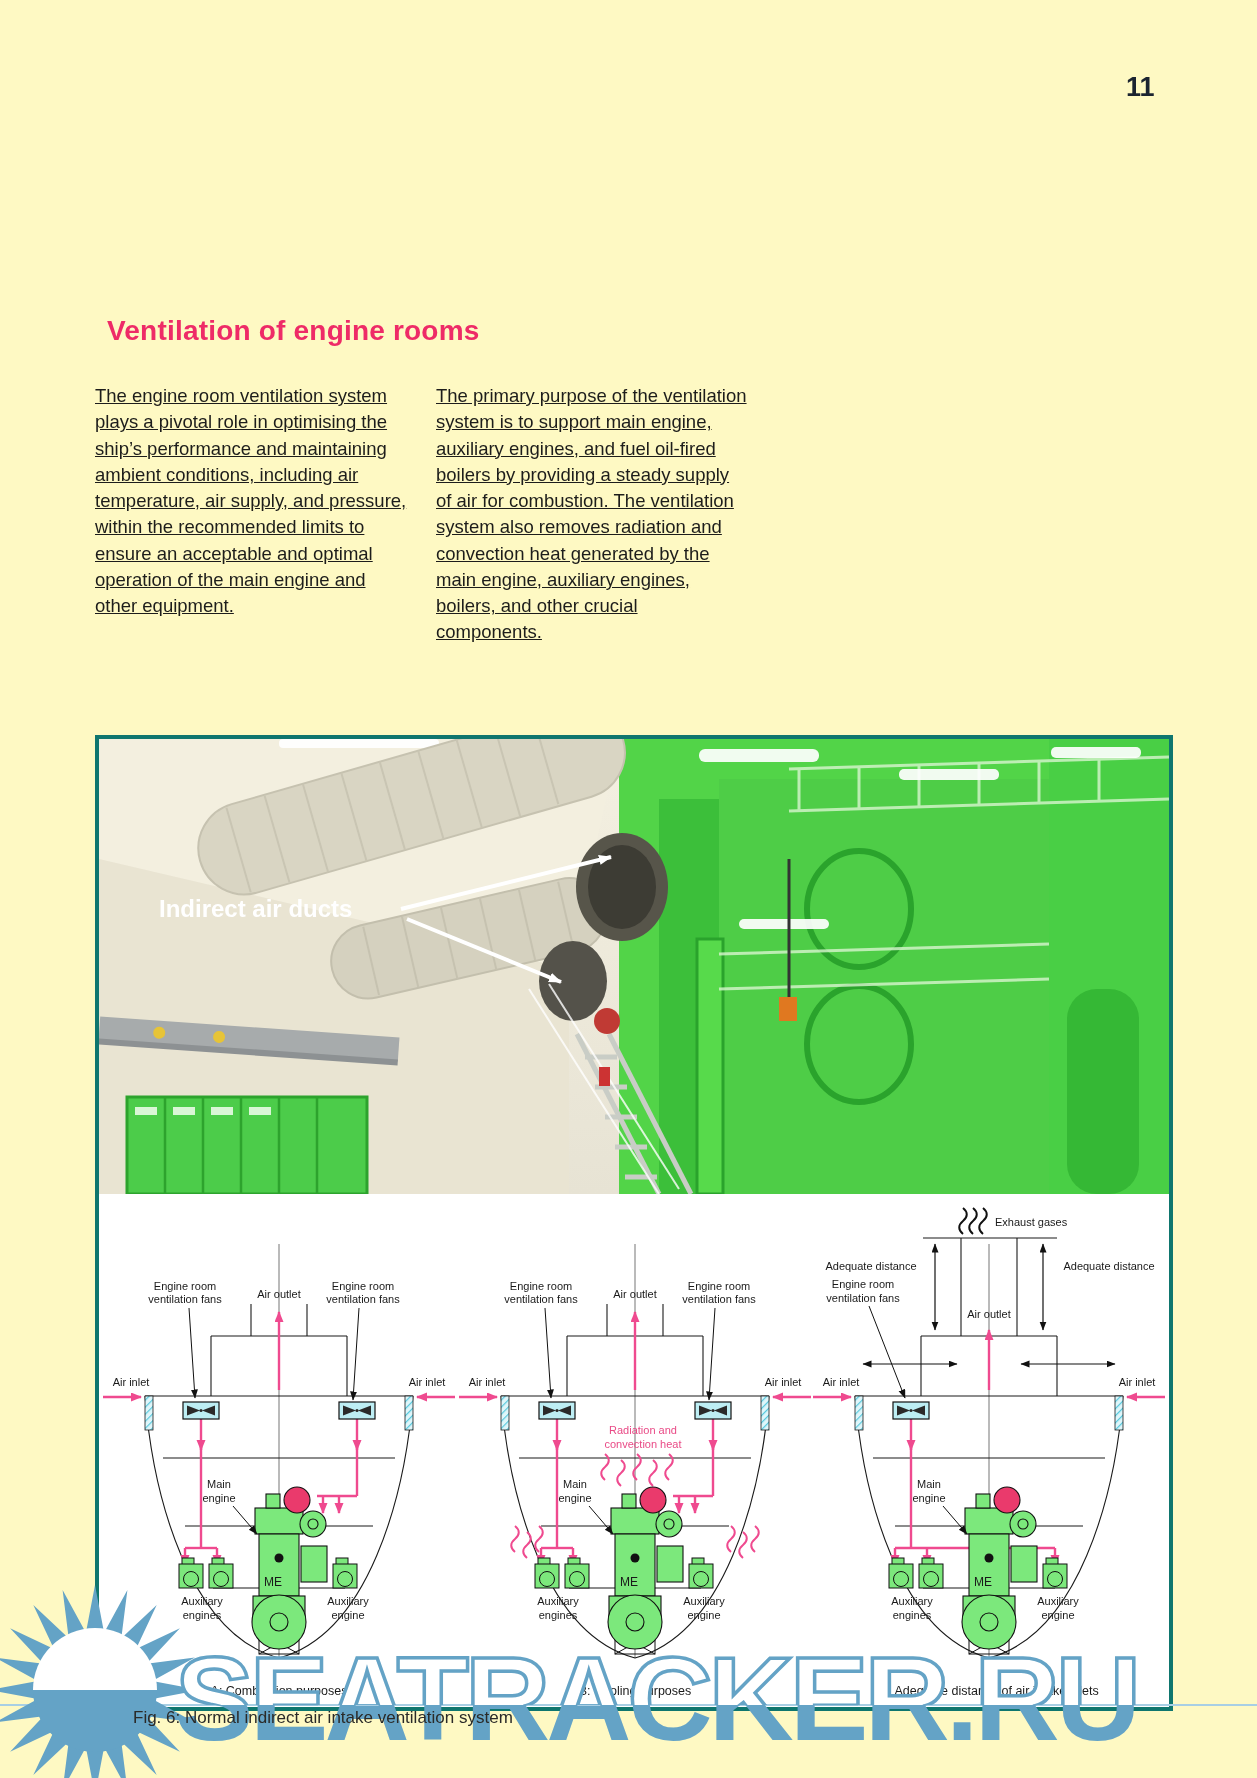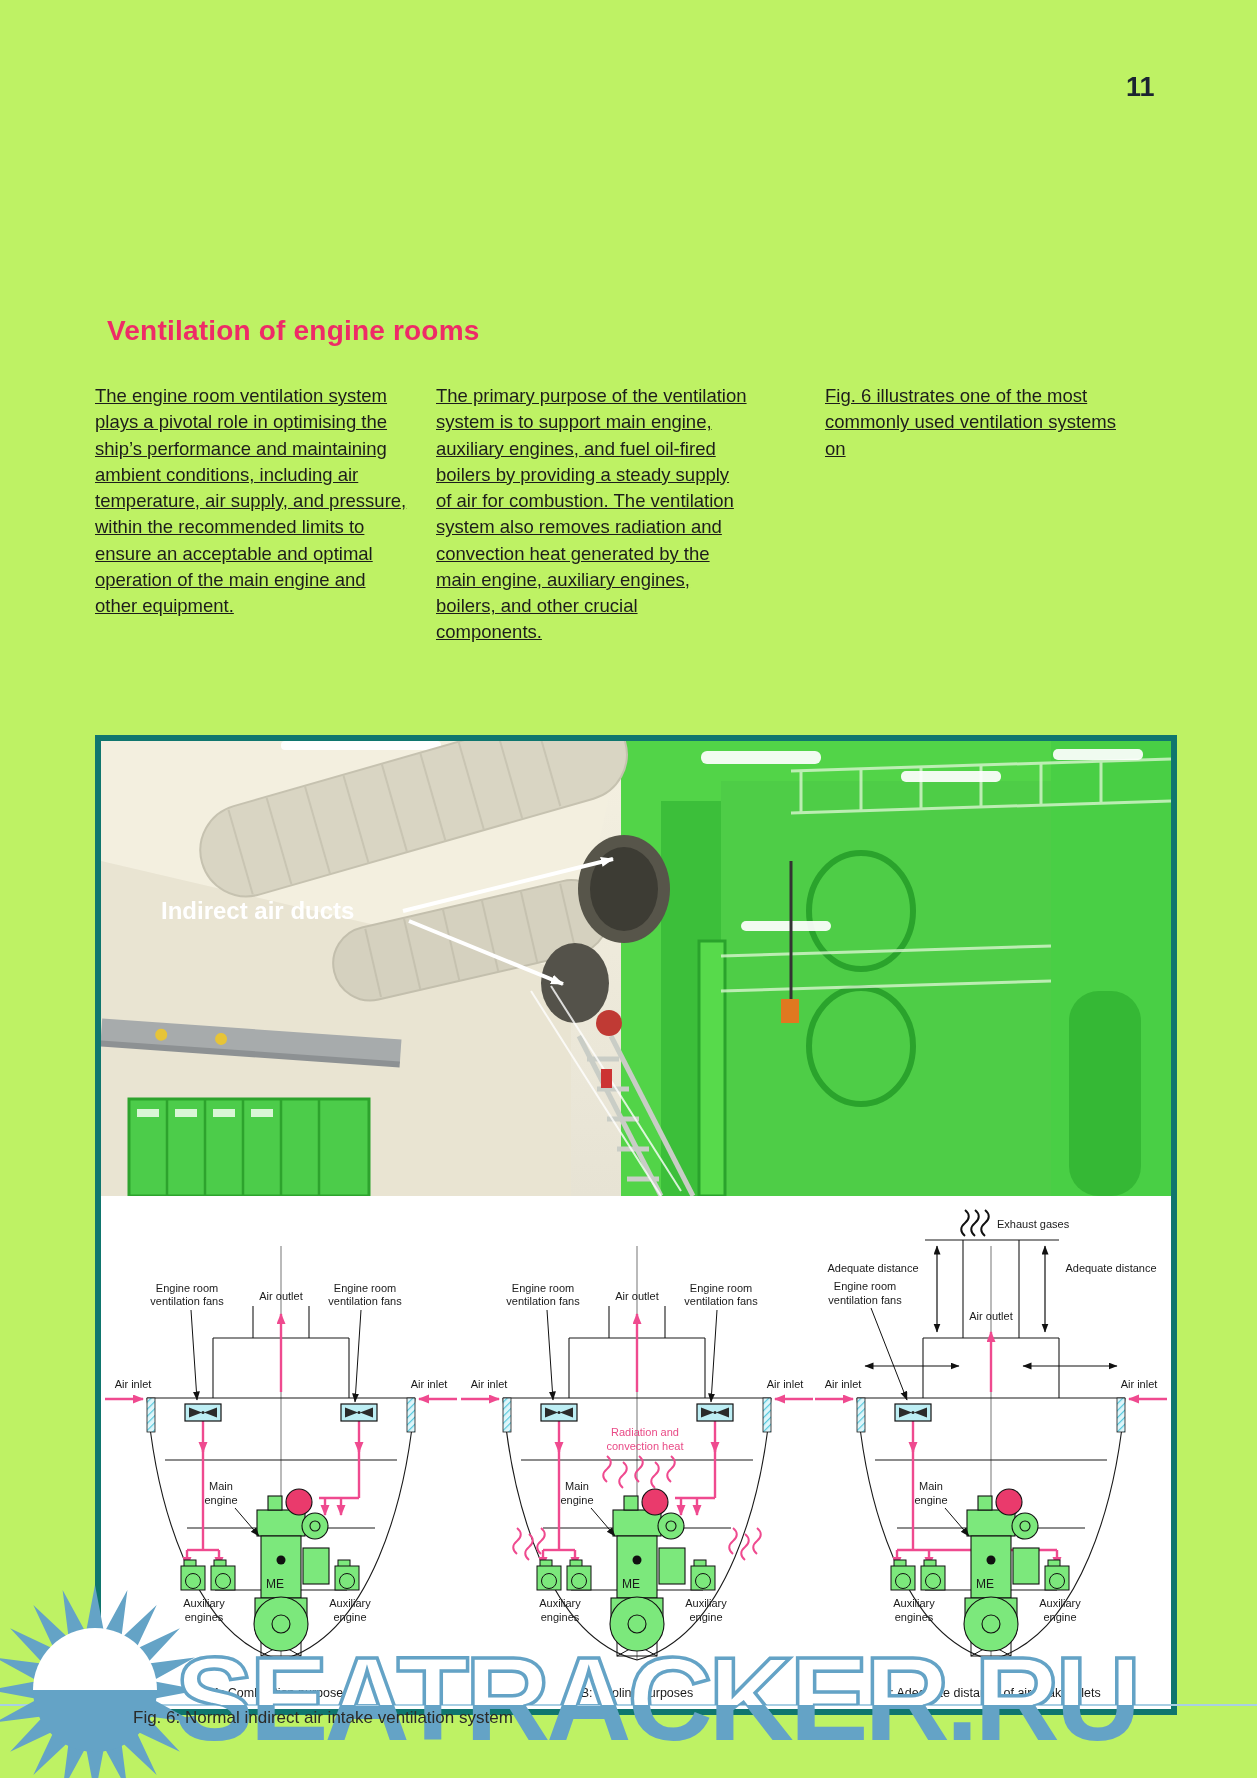--- a/index.html
+++ b/index.html
@@ -1,25 +1,25 @@
 <!DOCTYPE html>
 <html><head>
 <meta charset="utf-8">
 <style>
   html,body{margin:0;padding:0;background:#ffffff;}
-  .page{position:relative;width:1257px;height:1778px;background:#bef264;overflow:hidden;
+  .page{position:relative;width:1257px;height:1778px;background:#fef9c3;overflow:hidden;
         font-family:"Liberation Sans",sans-serif;color:#1d1d1b;}
   .pagenum{position:absolute;left:1126px;top:72px;font-size:27px;font-weight:bold;color:#1b2430;}
   .heading{position:absolute;left:95px;top:303px;margin:12px;font-size:28px;font-weight:bold;color:#ee2b67;letter-spacing:.2px;}
   .col{position:absolute;top:383px;width:312px;font-size:18.5px;line-height:1.42;}
   .col p{margin:0 0 14px 0;text-decoration:underline;}
   .col1{left:95px;}
   .col2{left:436px;}
   .col3{left:825px;}
-  .figure{position:absolute;left:95px;top:735px;width:1070px;height:968px;border:6px solid #0f766e;background:#fff;text-decoration:underline;}
+  .figure{position:absolute;left:95px;top:735px;width:1070px;height:968px;border:4px solid #0f766e;background:#fff;text-decoration:underline;}
   .photo{position:absolute;left:0;top:0;}
   .diag{position:absolute;top:457px;}
   .diagA{left:2px;}
   .diagB{left:358px;}
   .diagC{left:712px;}
   .figcap{position:absolute;left:97px;top:1708px;font-size:17px;color:#2a2a28;z-index:7;margin-left:36px;}
   .wm{position:absolute;left:0;top:1540px;z-index:6;pointer-events:none;}
   svg text{font-family:"Liberation Sans",sans-serif;}
   .dlab{font-size:11px;fill:#1a1a1a;}
   .dcap{font-size:12.5px;fill:#1a1a1a;}
@@ -33,21 +33,20 @@
   <div class="pagenum">11</div>
   <h1 class="heading">Ventilation of engine rooms</h1>
 
   <div class="col col1">
     <p>The engine room ventilation system plays a pivotal role in optimising the ship’s performance and maintaining ambient conditions, including air temperature, air supply, and pressure, within the recommended limits to ensure an acceptable and optimal operation of the main engine and other equipment.</p>
   </div>
   <div class="col col2">
     <p>The primary purpose of the ventilation system is to support main engine, auxiliary engines, and fuel oil-fired boilers by providing a steady supply of air for combustion. The ventilation system also removes radiation and convection heat generated by the main engine, auxiliary engines, boilers, and other crucial components.</p>
   </div>
   <div class="col col3">
-    <p>Fig. 6 illustrates one of the most commonly used ventilation systems on</p>
   </div>
 
   <svg width="0" height="0" style="position:absolute" aria-hidden="true">
     <defs>
       <marker id="mp" markerWidth="12" markerHeight="10" refX="10" refY="4.5" orient="auto-start-reverse" markerUnits="userSpaceOnUse">
         <path d="M0,0 L11,4.5 L0,9 Z" fill="#ef4a8f"></path>
       </marker>
       <marker id="mb" markerWidth="10" markerHeight="8" refX="8.5" refY="3.5" orient="auto-start-reverse" markerUnits="userSpaceOnUse">
         <path d="M0,0 L9,3.5 L0,7 Z" fill="#111"></path>
       </marker>

